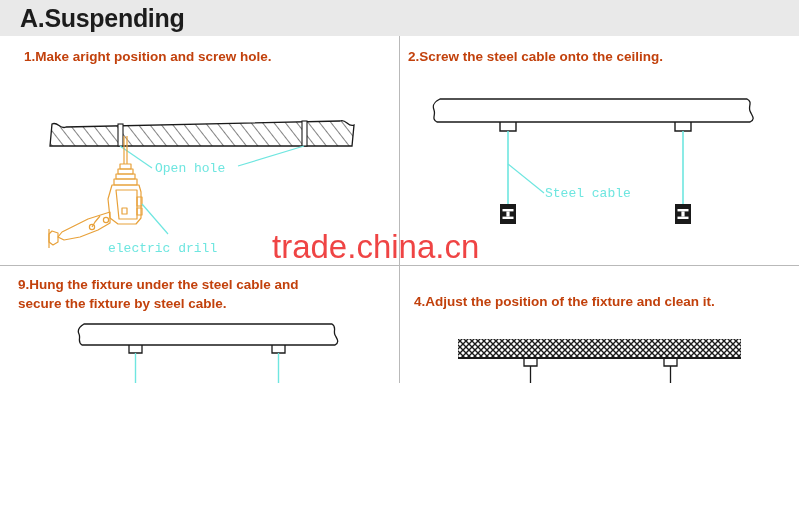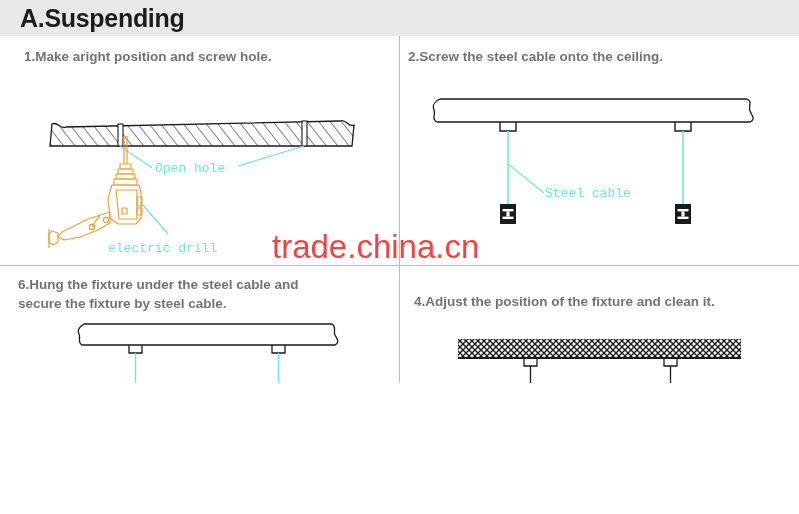--- a/index.html
+++ b/index.html
@@ -29,21 +29,21 @@
   
   .panel{position:absolute;overflow:hidden;}
   #panel1{left:0px;  top:36px;  width:399px;height:229px;}
   #panel2{left:392px;top:36px;  width:399px;height:229px;}
   #panel3{left:0px;  top:266px; width:399px;height:248px;}
   #panel4{left:400px;top:281px; width:399px;height:248px;}
 
   .caption{
     position:absolute;
     font-size:13.5px;line-height:19px;font-weight:600;
-    color:#737373;white-space:pre-line;
+    color:#c2410c;white-space:pre-line;
     font-family:"Liberation Sans", sans-serif;
   }
   #cap1{left:24px;top:11px;}
   #cap2{left:16px;top:11px;}
   #cap3{left:18px;top:9px;width:370px;}
   #cap4{left:14px;top:11px;}
 
   
   .watermark{
     position:absolute;left:272px;top:228px;
@@ -163,21 +163,21 @@
       </g>
 
       <g stroke="#6fe6e0" stroke-width="1.2" fill="none">
         <line x1="116" y1="128" x2="152" y2="157"></line>
       </g>
       <text class="cy-label" x="153" y="161">Steel cable</text>
     </svg>
   </div>
 
   <div class="panel" id="panel3">
-    <div class="caption" id="cap3">6.Hung the fixture under the steel cable and
+    <div class="caption" id="cap3">9.Hung the fixture under the steel cable and
    secure the fixture by steel cable.</div>
     <svg class="draw" viewBox="0 0 399 248">
 
       <g stroke="#1a1a1a" stroke-width="1.3" fill="none">
         <path d="M84,58 L332,58 C337,61 333,65 335,69 C337,73 340,76 335,79 L82,79 C77,76 81,72 79,68 C77,64 79,61 84,58 Z" fill="#ffffff"></path>
       </g>
 
       <g stroke="#1a1a1a" stroke-width="1.3" fill="none">
         <path d="M129,79 L129,87 L142,87 L142,79"></path>
         <path d="M272,79 L272,87 L285,87 L285,79"></path>

